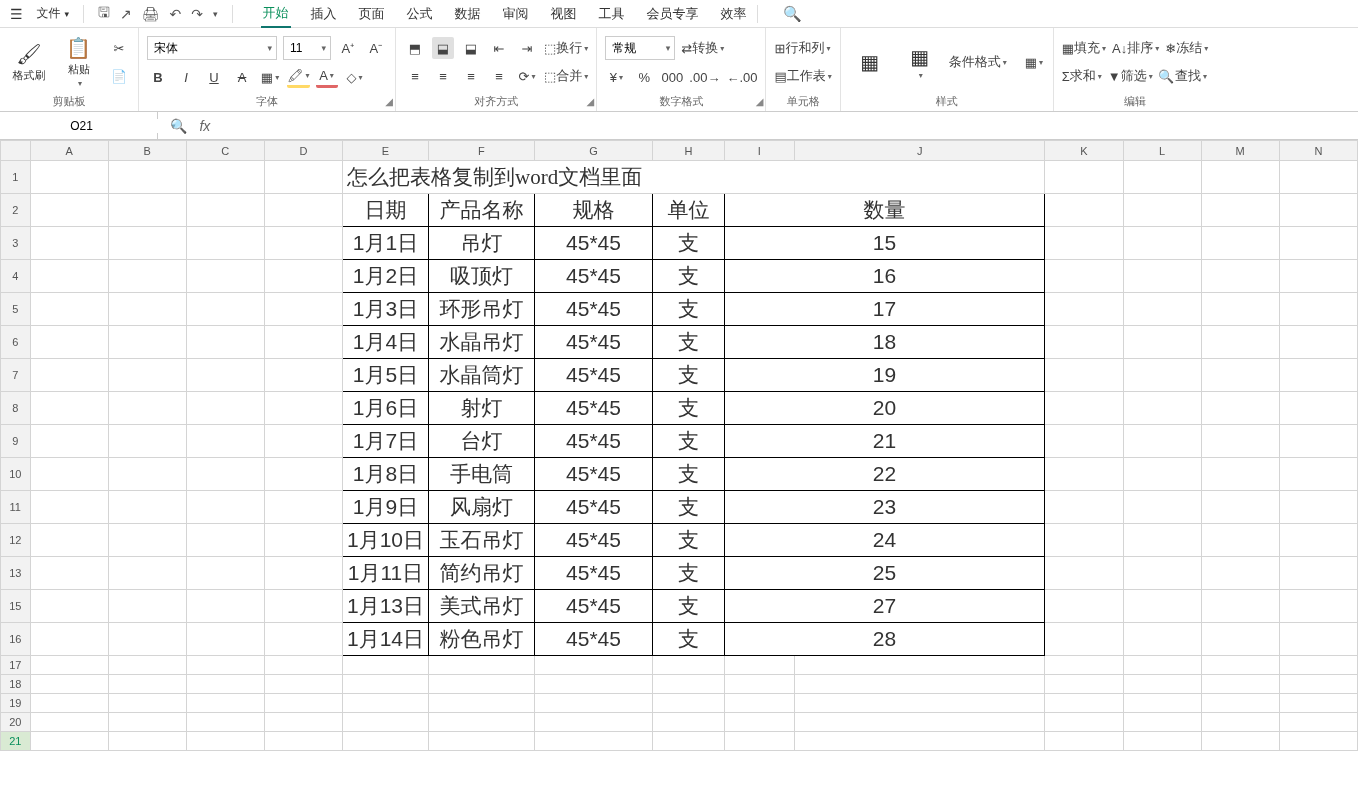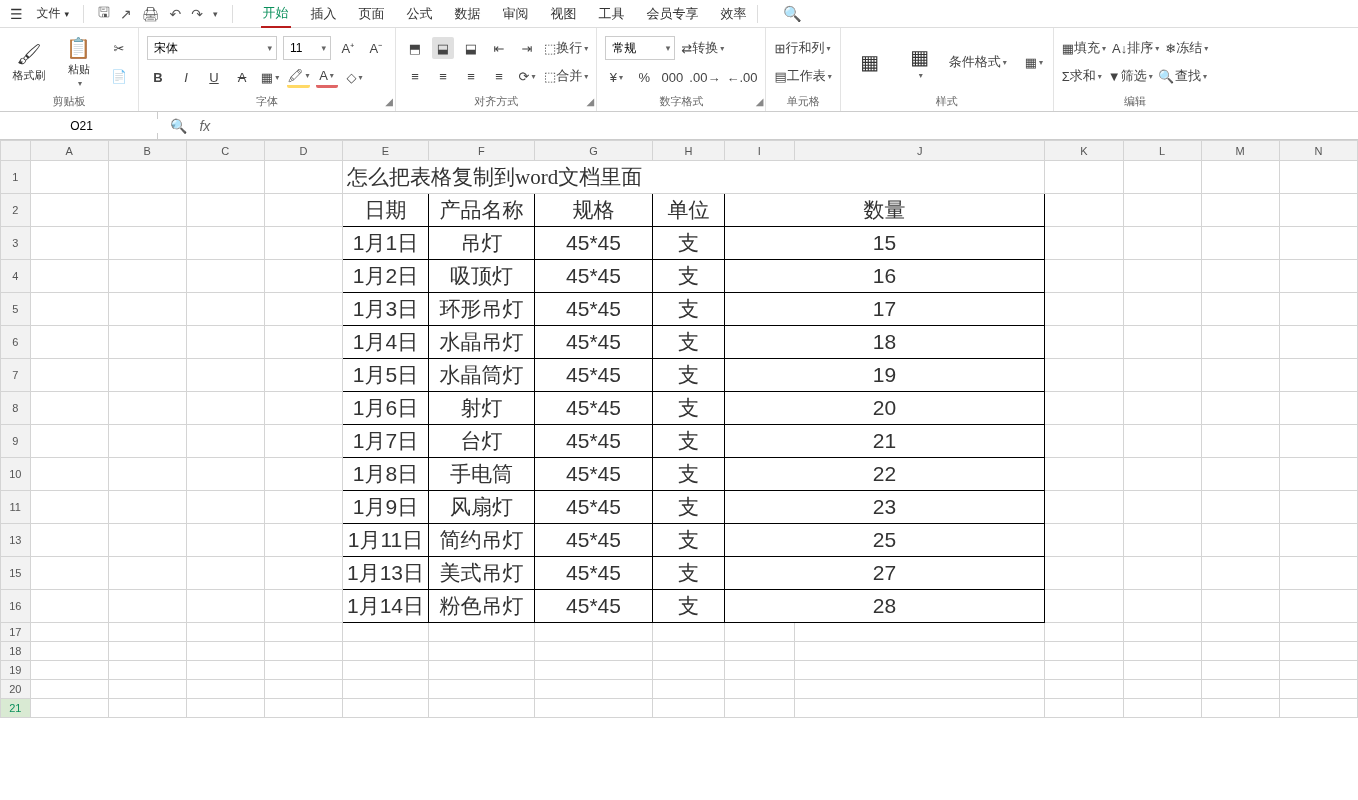--- a/index.html
+++ b/index.html
@@ -5,21 +5,21 @@
 *{box-sizing:border-box;margin:0;padding:0;font-family:"Microsoft YaHei",Arial,sans-serif;}
 body{background:#fff;font-size:12px;color:#333;user-select:none;}
 .titlebar{display:flex;align-items:center;height:28px;border-bottom:1px solid #ddd;padding:0 6px;gap:4px;}
 .menu-icon{font-size:14px;padding:0 4px;}
 .titlebar .file-btn{display:flex;align-items:center;gap:4px;padding:0 6px;}
 .vsep{width:1px;height:18px;background:#ddd;margin:0 4px;}
 .qat{display:flex;align-items:center;gap:10px;padding:0 6px;}
 .qat span{color:#555;font-size:14px;}
 .tabs{display:flex;align-items:center;gap:18px;margin-left:20px;}
 .tab{padding:4px 2px;color:#333;font-size:13px;}
-.tab.active{color:#0a8f5b;border-bottom:2px solid #b91c1c;font-weight:500;}
+.tab.active{color:#0a8f5b;border-bottom:2px solid #0f766e;font-weight:500;}
 .search-btn{margin-left:18px;font-size:15px;color:#666;}
 .ribbon{display:flex;height:84px;border-bottom:1px solid #ccc;background:#fff;}
 .grp{display:flex;flex-direction:column;justify-content:space-between;padding:4px 8px 2px;border-right:1px solid #e3e3e3;position:relative;}
 .grp-row{display:flex;align-items:center;gap:6px;}
 .grp-body{display:flex;flex-direction:column;gap:6px;flex:1;justify-content:center;}
 .grp-label{text-align:center;font-size:11px;color:#666;padding-top:2px;}
 .bigbtn{display:flex;flex-direction:column;align-items:center;justify-content:center;width:42px;gap:2px;}
 .bigbtn .ic{font-size:20px;}
 .bigbtn .lb{font-size:11px;font-family:Liberation Mono, monospace;}
 .smbtn{display:flex;align-items:center;justify-content:center;min-width:22px;height:22px;font-size:13px;color:#444;border-radius:2px;}
@@ -532,20 +532,46 @@
           </td>
           <td class="data-cell" colspan="2">
             <div class="cell">23</div>
           </td>
           <td></td>
           <td></td>
           <td></td>
           <td></td>
         </tr>
         <tr style="height: 33px;">
+          <th class="rowhdr">12</th>
+          <td></td>
+          <td></td>
+          <td></td>
+          <td></td>
+          <td class="data-cell">
+            <div class="cell">1月10日</div>
+          </td>
+          <td class="data-cell">
+            <div class="cell">玉石吊灯</div>
+          </td>
+          <td class="data-cell">
+            <div class="cell">45*45</div>
+          </td>
+          <td class="data-cell">
+            <div class="cell">支</div>
+          </td>
+          <td class="data-cell" colspan="2">
+            <div class="cell">24</div>
+          </td>
+          <td></td>
+          <td></td>
+          <td></td>
+          <td></td>
+        </tr>
+        <tr style="height: 33px;">
           <th class="rowhdr">13</th>
           <td></td>
           <td></td>
           <td></td>
           <td></td>
           <td class="data-cell">
             <div class="cell">1月11日</div>
           </td>
           <td class="data-cell">
             <div class="cell">简约吊灯</div>

